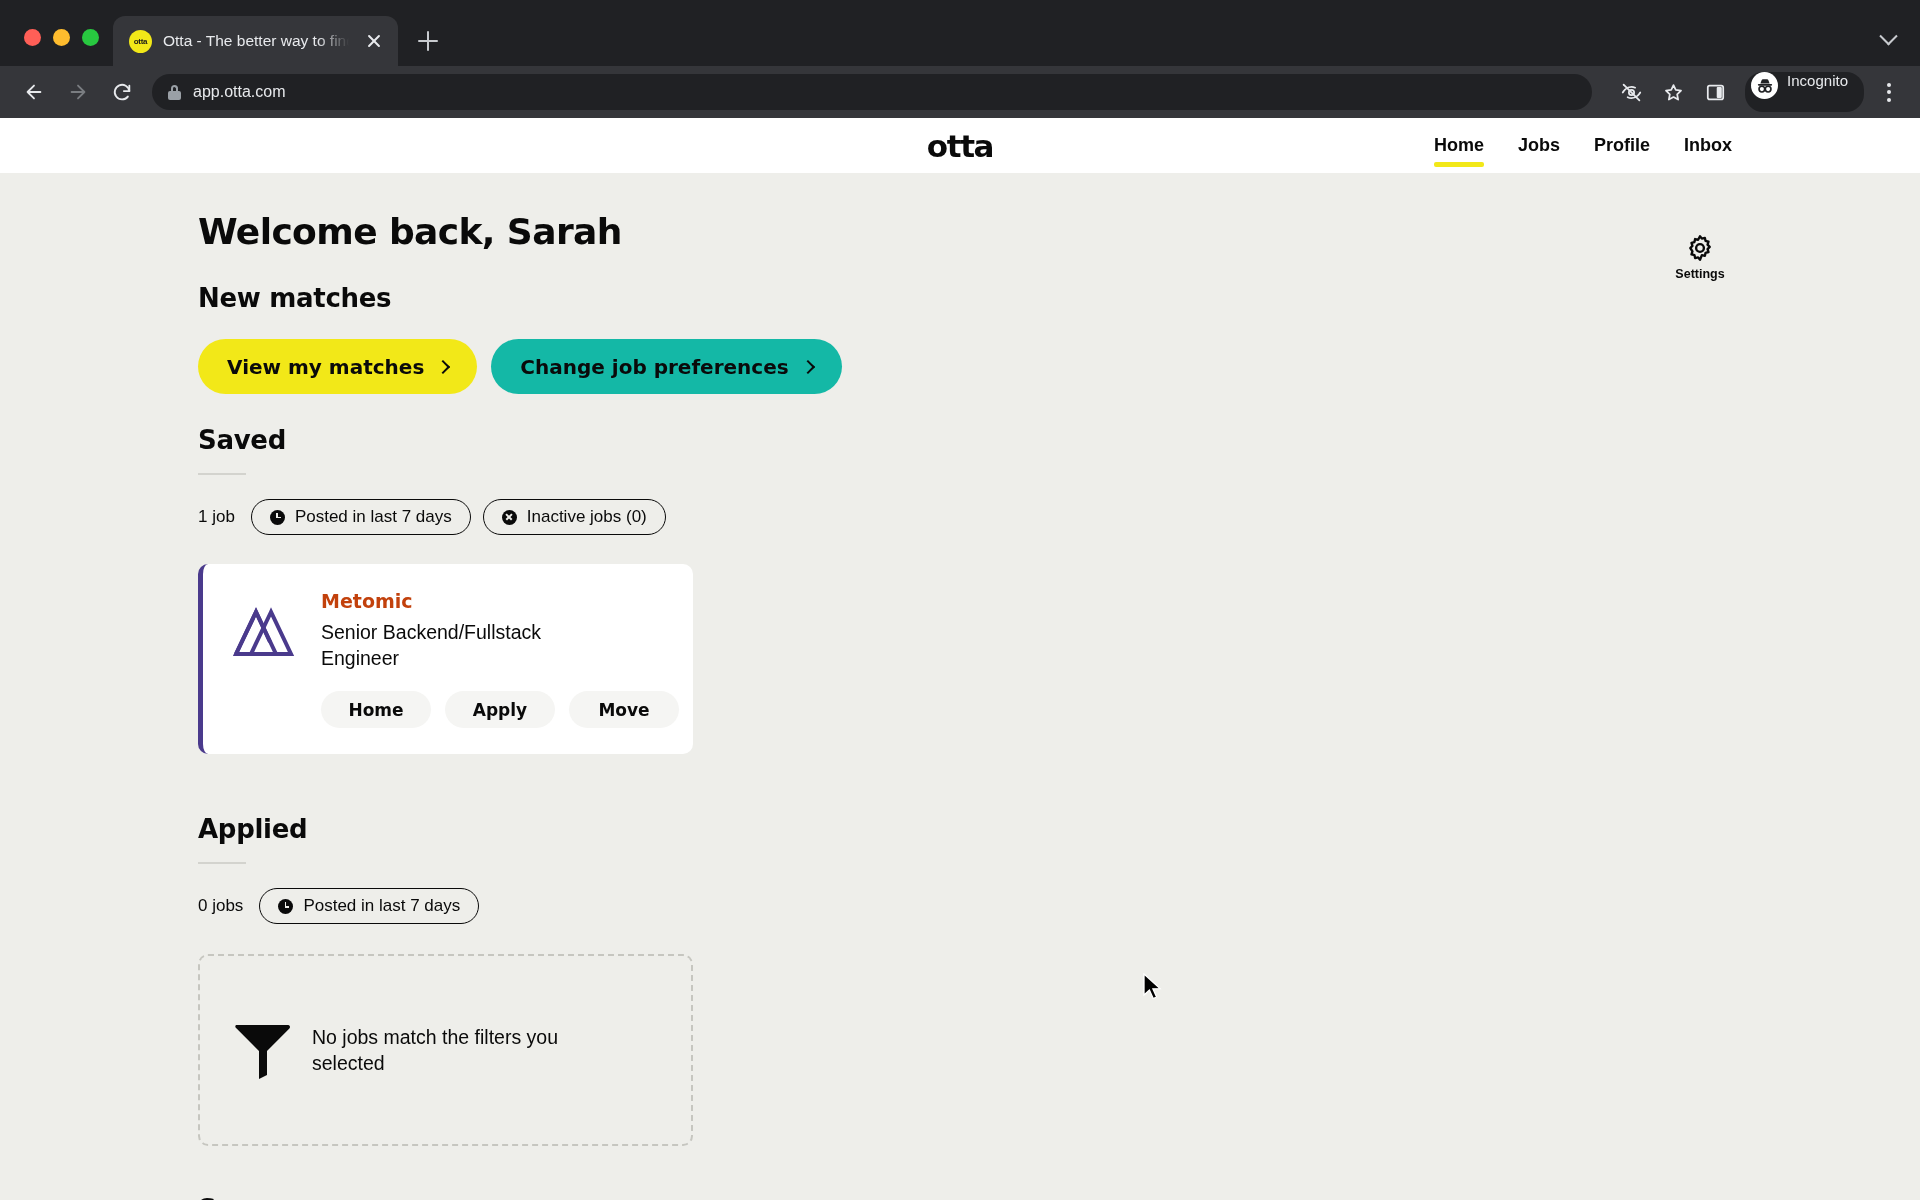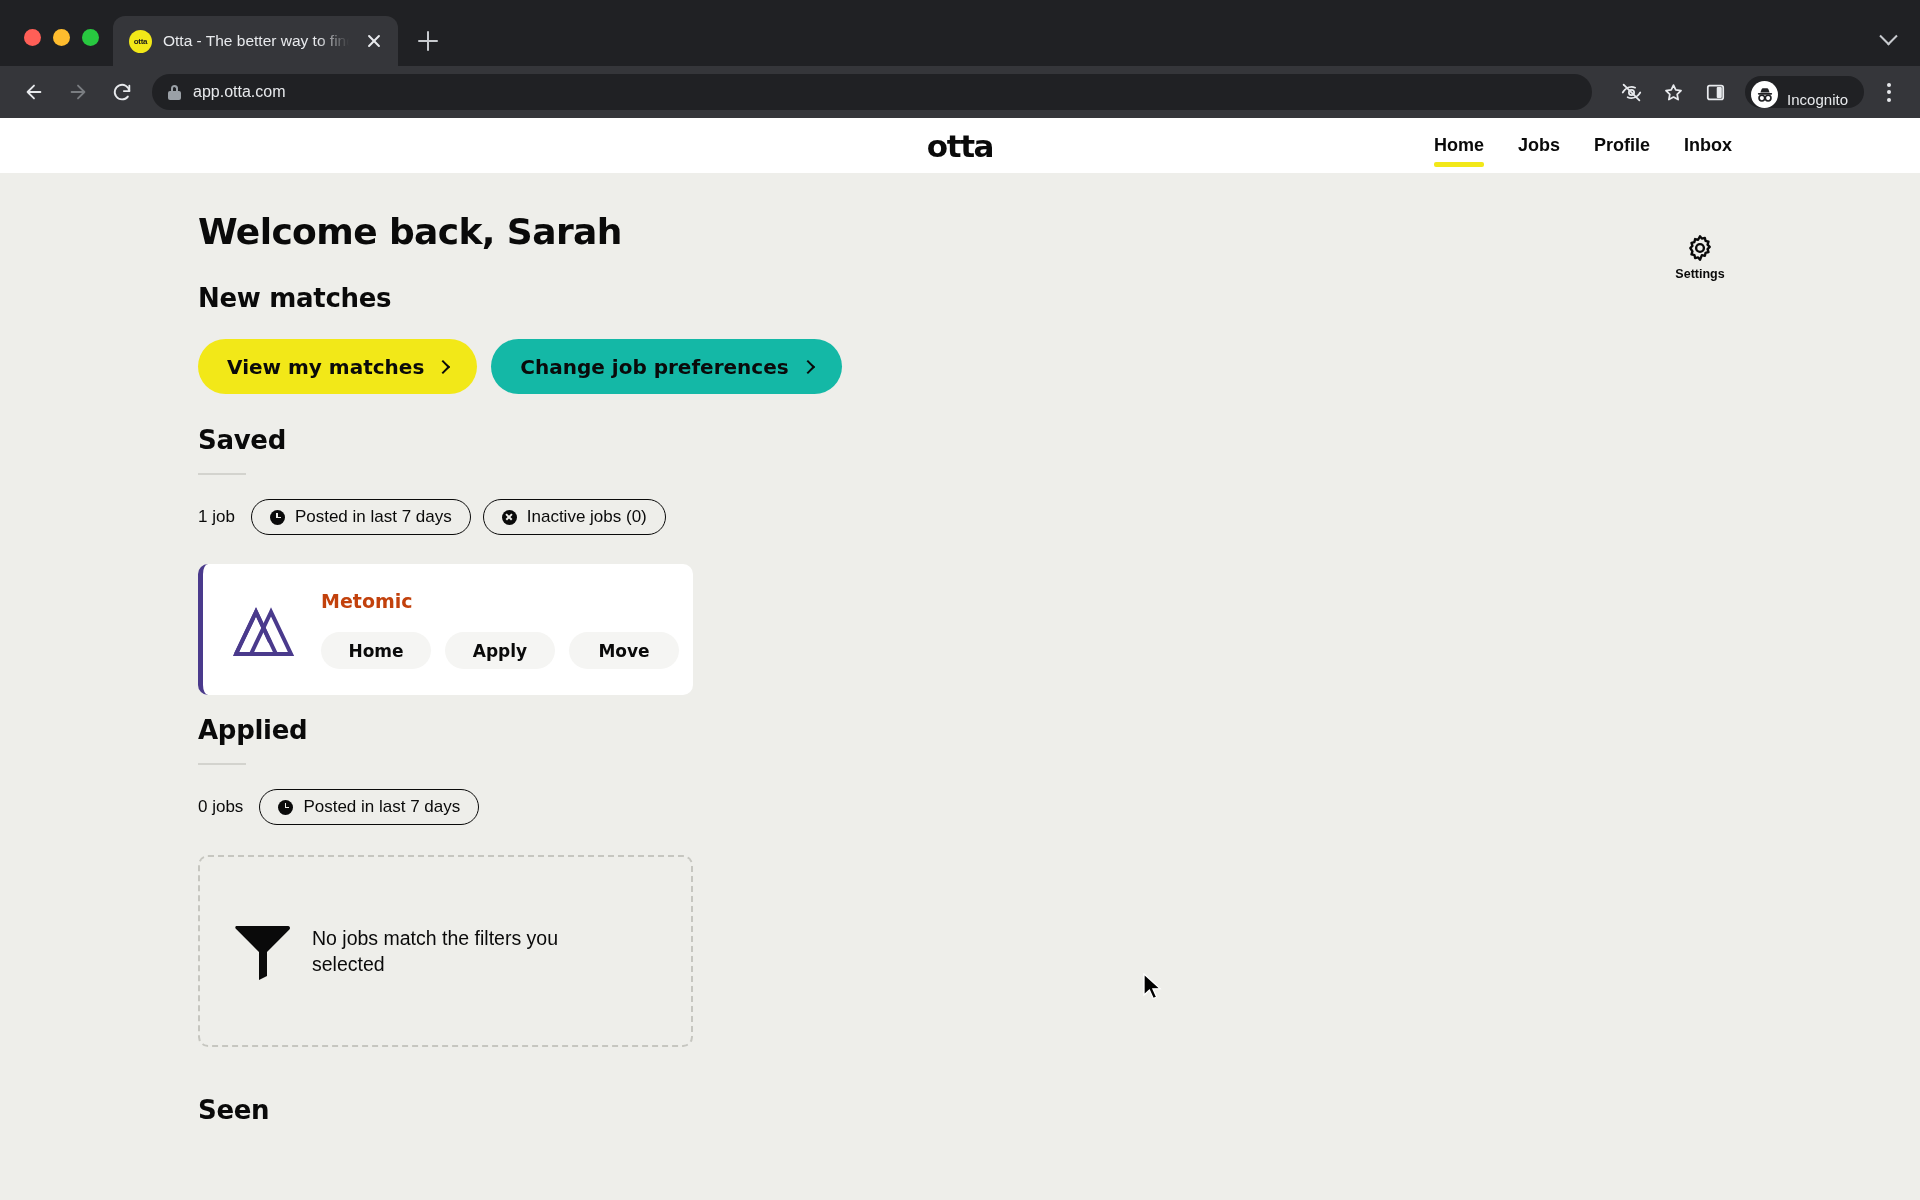--- a/index.html
+++ b/index.html
@@ -81,22 +81,22 @@
     max-width: 1440px;
   }
   .lock { width: 13px; height: 15px; position: relative; flex-shrink: 0; }
   .lock .body { position: absolute; bottom: 0; left: 0; width: 13px; height: 9px; background: #9AA0A6; border-radius: 2px; }
   .lock .shackle { position: absolute; top: 0; left: 3px; width: 7px; height: 8px;
                    border: 2px solid #9AA0A6; border-bottom: none; border-radius: 4px 4px 0 0; }
   .url { font-size: 16px; color: #E8EAED; }
 
   .toolbar-right { display: flex; align-items: center; gap: 2px; margin-left: auto; }
   .incognito-pill {
-    display: flex; align-items: flex-end; gap: 9px; background: #202124;
-    border-radius: 18px; height: 32px; padding: 0 16px 0 6px; margin-left: 8px;
+    display: flex; align-items: flex-start; gap: 9px; background: #202124;
+    border-radius: 18px; height: 40px; padding: 0 16px 0 6px; margin-left: 8px;
   }
   .incog-ava {
     width: 27px; height: 27px; border-radius: 50%; background: #fff;
     display: flex; align-items: center; justify-content: center;
   }
   .incog-label { font-size: 15px; color: #E8EAED; }
   .kebab { width: 34px; height: 40px; display:flex; flex-direction: column; align-items:center;
            justify-content:center; gap:3.5px; margin-left: 6px; }
   .kebab i { width: 4px; height: 4px; border-radius: 50%; background: #E8EAED; display:block; }
 
@@ -348,29 +348,30 @@
       </div>
 
       <div class="job-card">
         <svg class="job-logo" viewBox="0 0 62 54">
           <path d="M3 50 L23 8 L37 38" fill="none" stroke="#4A3A8C" stroke-width="4"></path>
           <path d="M23 8 L3 50 L43 50 Z" fill="none" stroke="#4A3A8C" stroke-width="4"></path>
           <path d="M38 8 L18 50 L58 50 Z" fill="none" stroke="#4A3A8C" stroke-width="4"></path>
         </svg>
         <div class="job-main">
           <div class="job-company">Metomic</div>
+          <div class="job-title">Senior Backend/Fullstack Engineer</div>
           <div class="job-actions">
             <span class="pill-btn">Home</span>
             <span class="pill-btn">Apply</span>
             <span class="pill-btn">Move</span>
           </div>
         </div>
       </div>
 
-      <h2 class="section" style="margin-top:20px">Applied</h2>
+      <h2 class="section" style="margin-top:60px">Applied</h2>
       <div class="divider"></div>
       <div class="filters">
         <span class="count">0 jobs</span>
         <span class="chip">
           <span class="clock-ic"></span>
           <span>Posted in last 7 days</span>
         </span>
       </div>
 
       <div class="empty-state">

